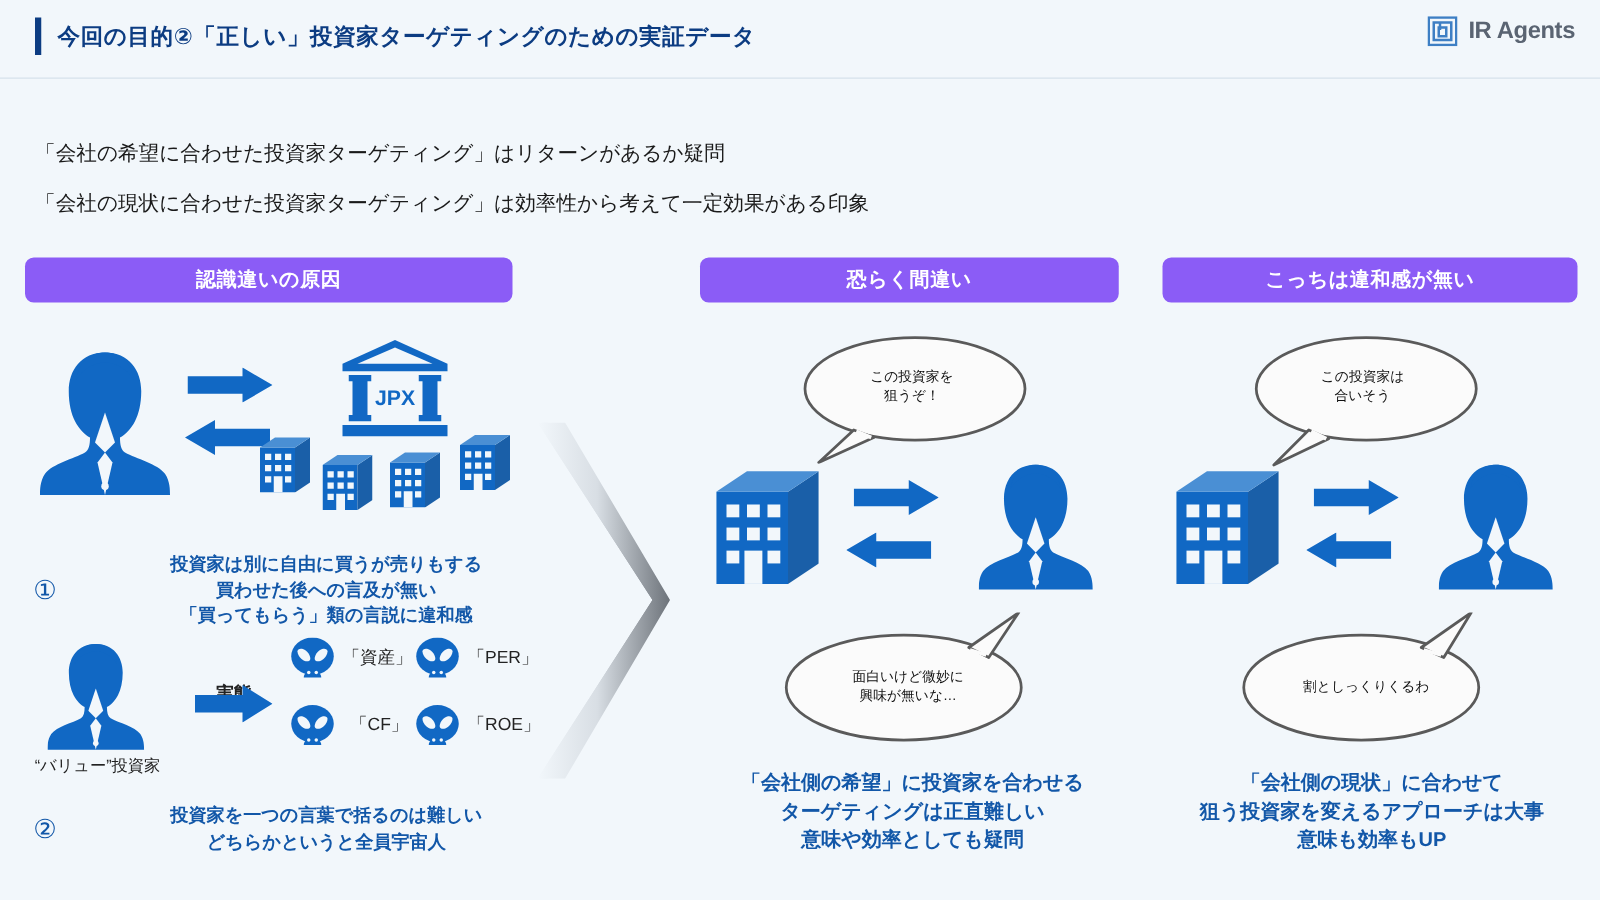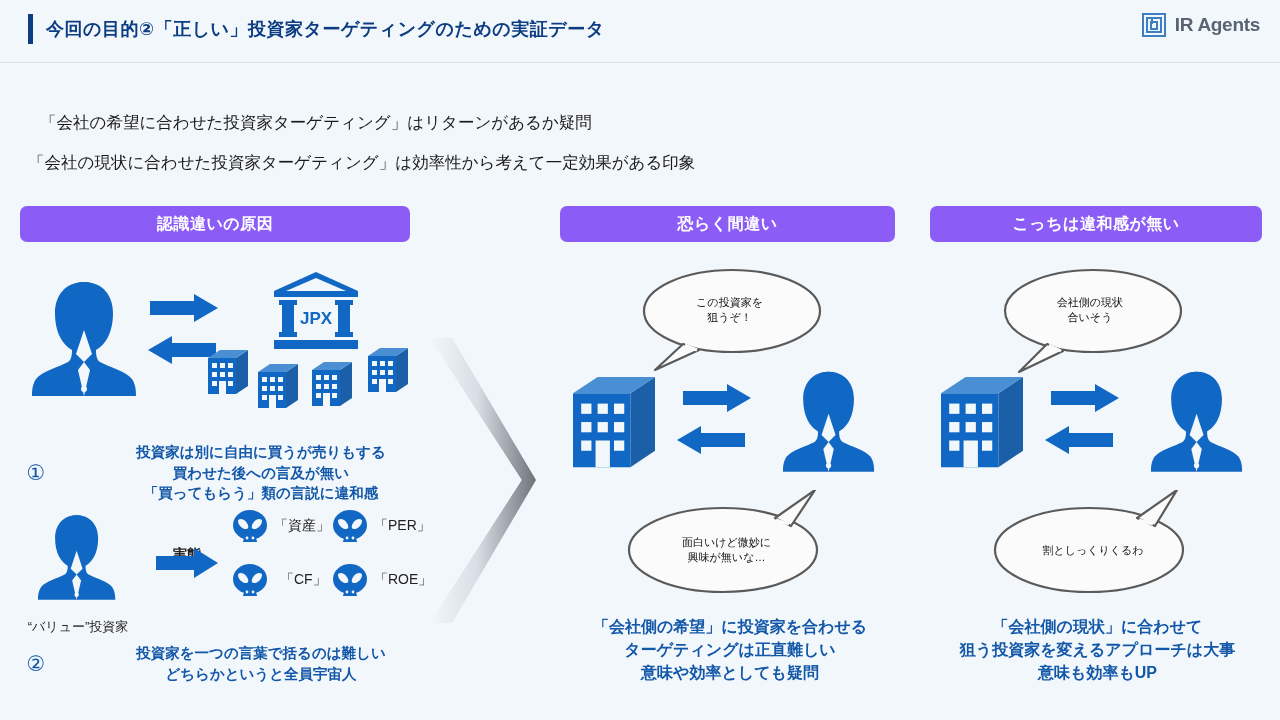--- a/index.html
+++ b/index.html
@@ -16,21 +16,21 @@
   .title-wrap{position:absolute;left:28px;top:14px;display:flex;align-items:center;}
   .title-bar{width:5px;height:30px;background:#0c3c82;margin-right:13px;}
   .title-text{font-size:18px;font-weight:bold;color:#0c3c82;letter-spacing:.5px;white-space:nowrap;}
   .logo-wrap{position:absolute;right:20px;top:13px;display:flex;align-items:center;gap:9px;}
   .logo-mark{width:24px;height:24px;}
   .logo-text{font-size:19px;font-weight:bold;color:#5a6472;letter-spacing:-.3px;}
   .header-rule{position:absolute;left:0;top:62px;width:1280px;height:1px;background:#d6e2ec;}
 
   
   .lead{position:absolute;left:28px;font-size:16.5px;color:#1a1a1a;white-space:nowrap;font-weight:500;}
-  .lead1{top:112px;margin-left:12px;}
+  .lead1{top:112px;}
   .lead2{top:152px;}
 
   
   .pill{position:absolute;height:36px;background:#8b5cf6;border-radius:7px;
         display:flex;align-items:center;justify-content:center;
         color:#fff;font-size:16px;font-weight:bold;letter-spacing:.5px;}
   .pill-1{left:20px;top:206px;width:390px;}
   .pill-2{left:560px;top:206px;width:335px;}
   .pill-3{left:930px;top:206px;width:332px;}
 
@@ -40,21 +40,21 @@
   .panel-mid{left:545px;top:250px;width:370px;height:470px;}
   .panel-right{left:915px;top:250px;width:365px;height:470px;}
 
   
   .bluecap{color:#1257a8;font-weight:bold;font-size:14.5px;line-height:1.42;text-align:center;}
   .bluecap-big{color:#1257a8;font-weight:bold;font-size:16px;line-height:1.45;text-align:center;}
 
   .circ-num{font-size:21px;color:#1257a8;}
   .num-cell{width:72px;text-align:center;flex:0 0 72px;}
 
-  .caption-small{font-size:13px;color:#222;margin-top:14px;}
+  .caption-small{font-size:13px;color:#222;}
 
   .alien-label{font-size:14px;color:#222;white-space:nowrap;}
   .jittai{font-size:14px;color:#222;font-weight:bold;}
 
   
   .bubble{position:absolute;}
   .bubble-text{position:absolute;left:0;top:0;width:100%;height:100%;
     display:flex;flex-direction:column;align-items:center;justify-content:center;
     font-size:11px;color:#101010;line-height:1.35;text-align:center;pointer-events:none;}
   .bubble-text span{display:block;white-space:nowrap;}
@@ -384,21 +384,21 @@
 
   <div class="panel panel-right">
 
     <div class="bubble" style="left:80px;top:16px;width:190px;height:108px;">
       <svg width="190" height="108" viewBox="0 0 190 108">
         <ellipse cx="98" cy="45" rx="88" ry="41" fill="#fbfbfb" stroke="#5a5a5a" stroke-width="2.2"></ellipse>
         <path d="M52 78 L24 106 L68 85 Z" fill="#fbfbfb" stroke="#5a5a5a" stroke-width="2.2" stroke-linejoin="round"></path>
         <path d="M54 79 L66 85" stroke="#fbfbfb" stroke-width="3"></path>
       </svg>
       <div class="bubble-text" style="height:88px;">
-        <span>会社側の現状</span>
+        <span>この投資家は</span>
         <span>合いそう</span>
       </div>
     </div>
 
     <div style="position:absolute;left:18px;top:118px;width:330px;height:115px;">
       <span style="position:absolute;left:8px;top:4px;">
         <svg width="82" height="96" viewBox="0 0 40 46">
           <path d="M0 10 L28 10 L28 46 L0 46 Z" fill="#1168c4"></path>
           <path d="M28 10 L40 2 L40 38 L28 46 Z" fill="#1a5fa8"></path>
           <path d="M0 10 L12 2 L40 2 L28 10 Z" fill="#4a8fd4"></path>

